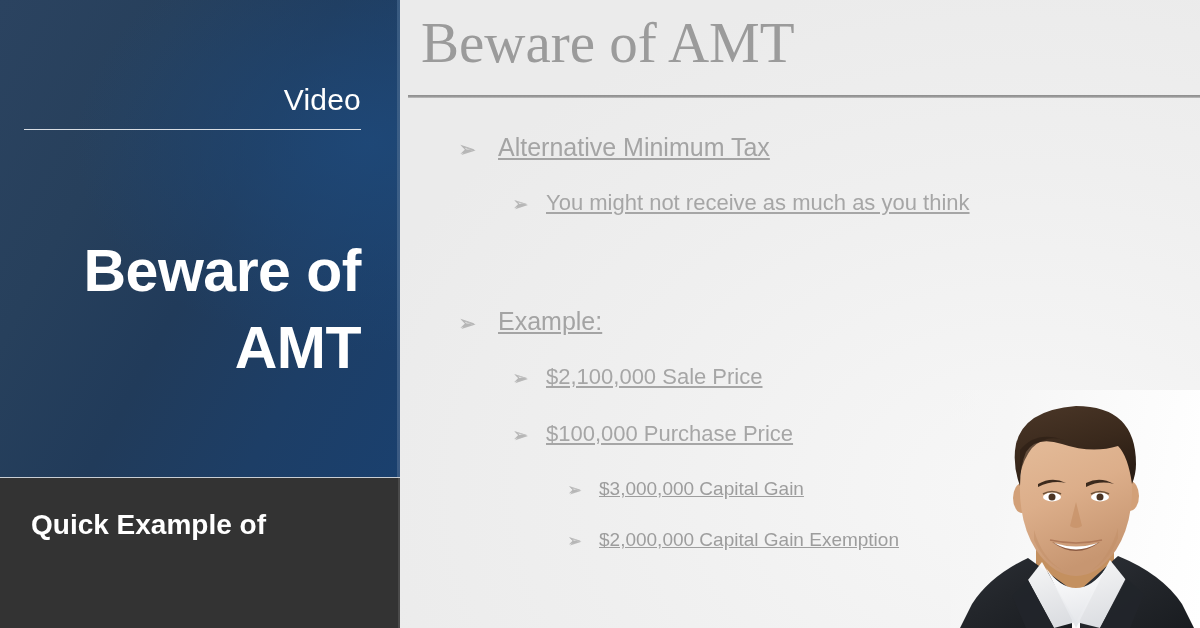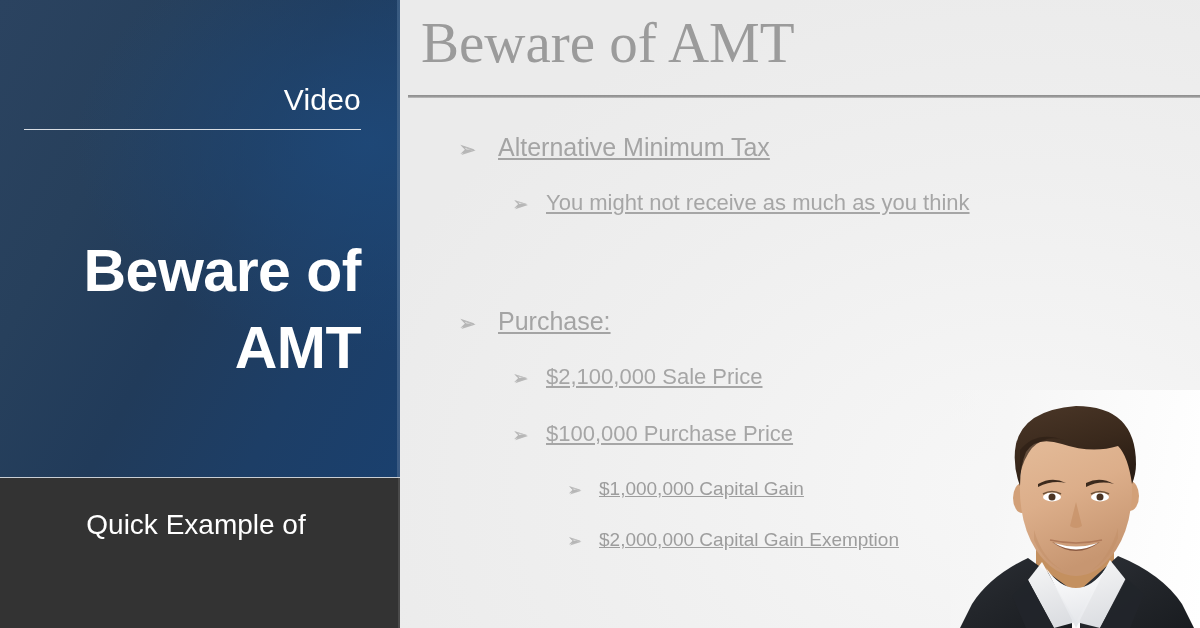--- a/index.html
+++ b/index.html
@@ -105,24 +105,24 @@
   .main-title .tl {
     display: block;
   }
 
   
   .sub-title {
     position: absolute;
     right: 39px;
     top: 505px;
     width: 330px;
-    text-align: center;
+    text-align: left;
     color: #ffffff;
     font-size: 28px;
-    font-weight: normal;
+    font-weight: bold;
     line-height: 1.44;
   }
   .sub-title .tl {
     display: block;
   }
 
   
   .slide {
     position: absolute;
     left: 400px;
@@ -280,36 +280,36 @@
 
       <div class="bullet lvl2">
         <span class="arrow">➢</span>
         <span class="btext">You might not receive as much as you think</span>
       </div>
 
       <div class="spacer-gap"></div>
 
       <div class="bullet lvl1">
         <span class="arrow">➢</span>
-        <span class="btext">Purchase:</span>
+        <span class="btext">Example:</span>
       </div>
 
       <div class="bullet lvl2">
         <span class="arrow">➢</span>
         <span class="btext">$2,100,000 Sale Price</span>
       </div>
 
       <div class="bullet lvl2">
         <span class="arrow">➢</span>
         <span class="btext">$100,000 Purchase Price</span>
       </div>
 
       <div class="bullet lvl3">
         <span class="arrow">➢</span>
-        <span class="btext">$1,000,000 Capital Gain</span>
+        <span class="btext">$3,000,000 Capital Gain</span>
       </div>
 
       <div class="bullet lvl3">
         <span class="arrow">➢</span>
         <span class="btext">$2,000,000 Capital Gain Exemption</span>
       </div>
 
     </div>
 
     <div class="presenter">

